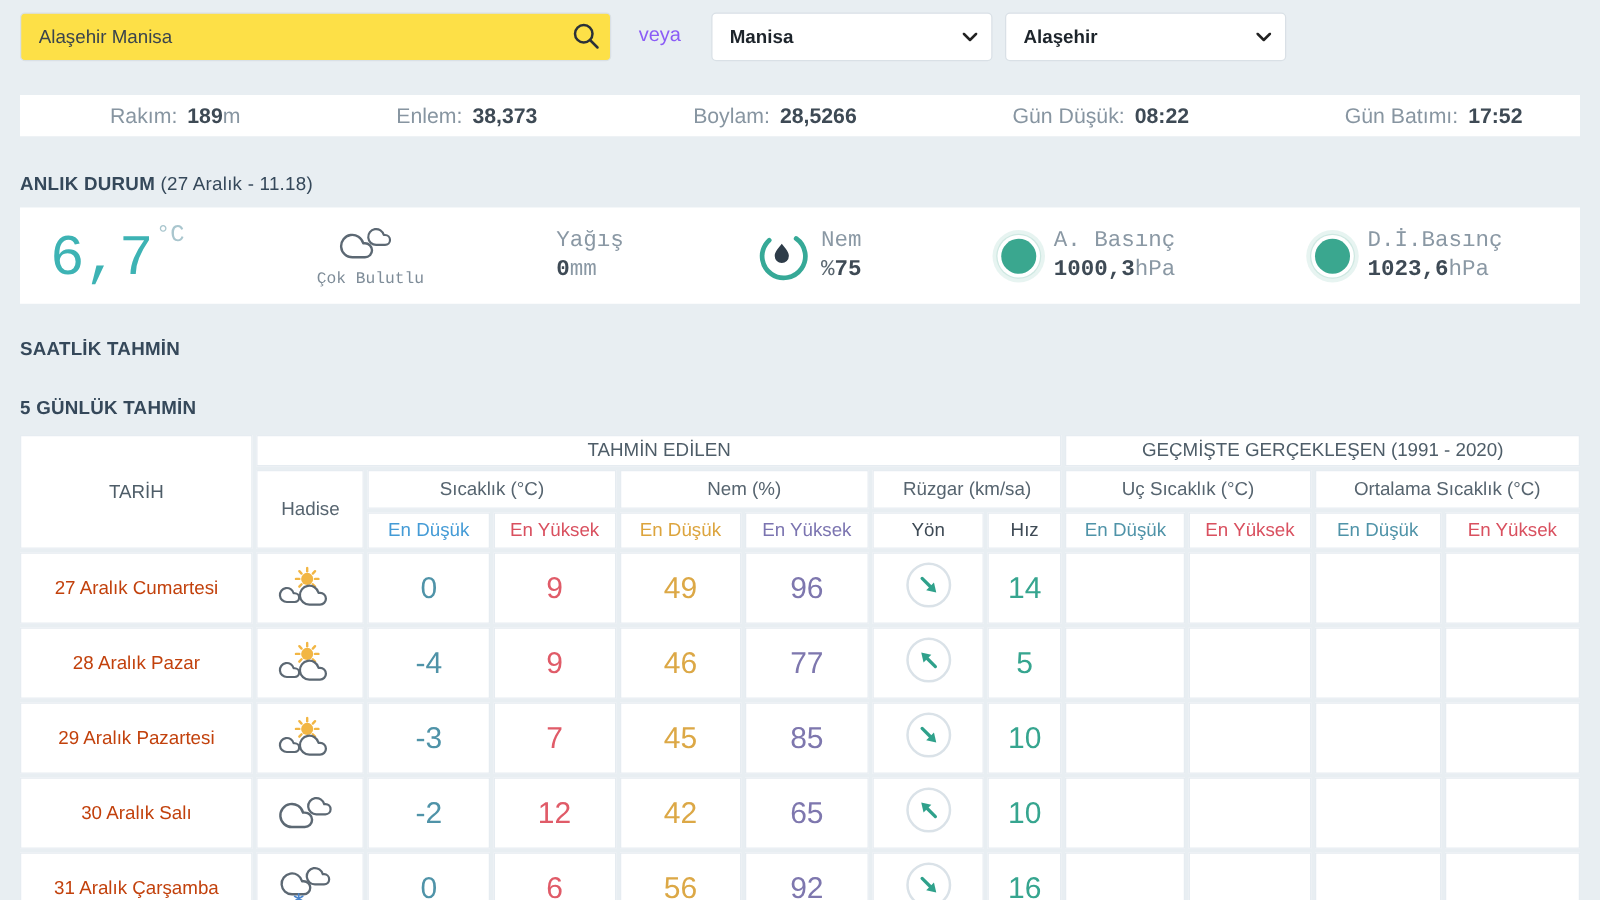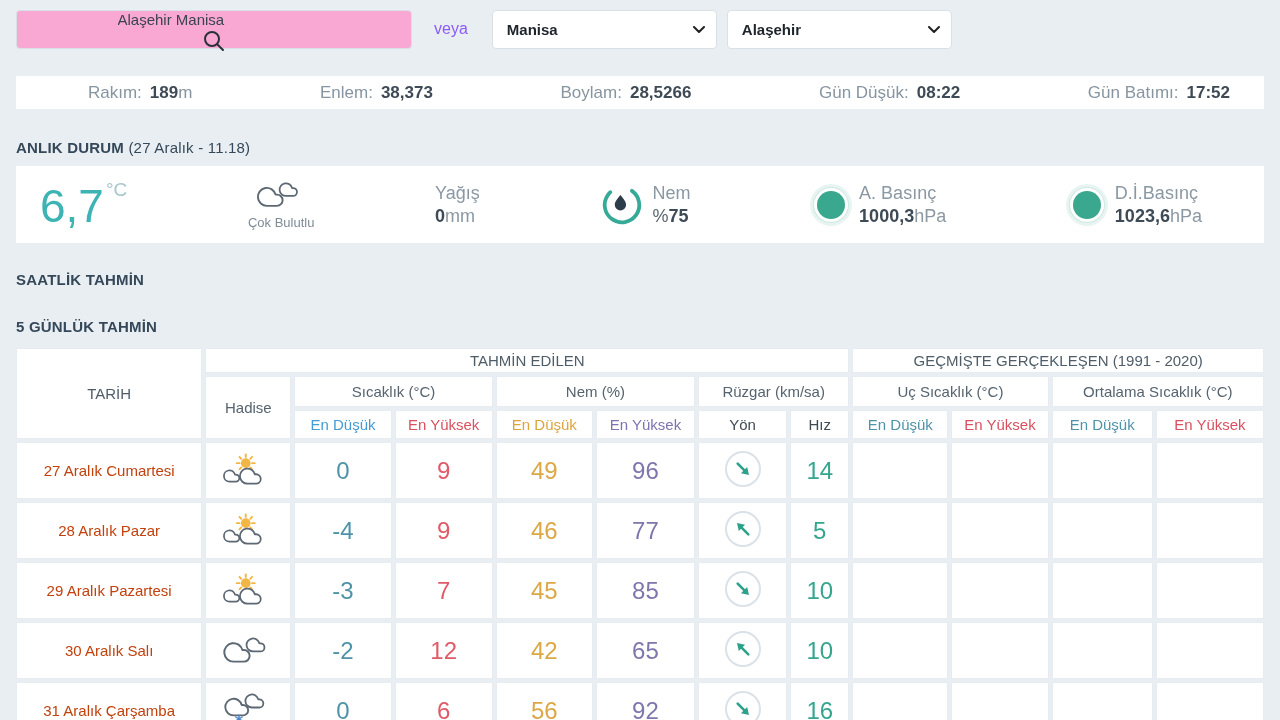--- a/index.html
+++ b/index.html
@@ -1,47 +1,47 @@
 <!DOCTYPE html>
 <html><head>
 <meta charset="utf-8">
 <style>
   * { box-sizing: border-box; }
   html,body { margin:0; padding:0; width:1280px; height:720px; overflow:hidden;
     background:#e8eef2; font-family:"Liberation Sans","DejaVu Sans",sans-serif; color:#3e4a55; }
 
   
   .topbar { display:flex; align-items:center; padding:8px 16px 0 16px; height:50px; }
-  .search-box { position:relative; width:396px; height:39px; background:#f9a8d4;
-    border:1px solid #d9e0e6; border-radius:4px; display:flex; align-items:center;flex-direction:column; }
+  .search-box { position:relative; width:473px; height:39px; background:#fde047;
+    border:1px solid #d9e0e6; border-radius:4px; display:flex; align-items:center; }
   .search-box input { flex:1; border:none; outline:none; background:transparent;
     font-family:inherit; font-size:15px; color:#3a444d; padding:0 8px 0 14px; }
   .search-btn { width:38px; height:100%; display:flex; align-items:center; justify-content:center;
     background:transparent; border:none; cursor:pointer; }
   .veya { color:#8b5cf6; font-size:16px; margin:0 24px 0 22px; }
   .dd-wrap { position:relative; width:225px; height:39px; margin-right:10px; }
   .dd-wrap select { width:100%; height:100%; appearance:none; -webkit-appearance:none;
     background:#fff; border:1px solid #d9e0e6; border-radius:4px; font-family:inherit;
     font-size:15px; font-weight:bold; color:#1d242b; padding:0 30px 0 14px; outline:none; }
   .dd-chevron { position:absolute; right:12px; top:16px; pointer-events:none; }
 
   
   .infobar { margin:26px 16px 0 16px; background:#fff; height:33px; display:flex;
-    align-items:center; justify-content:space-between; padding:0 34px 0 72px; }
+    align-items:center; justify-content:space-between; padding:0 46px 0 72px; }
   .info-item { font-size:17px; color:#8795a1; white-space:nowrap; }
   .info-item b { color:#3e4a55; margin-left:8px; font-weight:bold; }
   .info-item .sfx { color:#8795a1; font-weight:normal; }
 
   
   .sec-title { margin:30px 16px 0 16px; font-size:15px; font-weight:bold; color:#35485a; letter-spacing:.2px; }
   .sec-title .sub { font-weight:normal;text-align:right; }
 
   
   .panel { margin:10px 16px 0 16px; background:#fff; height:77px; display:flex;
-    align-items:center; padding:0 62px 0 24px; justify-content:space-between; }
+    align-items:center; padding:0 62px 0 24px; justify-content:space-between;font-family:Liberation Mono, monospace; }
   .temp-now { font-size:46px; color:#3db3b4; line-height:1; white-space:nowrap; }
   .temp-now .unit { font-size:19px; color:#a9c6ce; vertical-align:26px; margin-left:2px; }
   .cond { display:flex; flex-direction:column; align-items:center; }
   .cond-label { font-size:13px; color:#7e8c98; margin-top:3px; }
   .metric { display:flex; align-items:center; }
   .metric .txt { display:flex; flex-direction:column; line-height:1.25; }
   .m-label { font-size:18px; color:#8a98a4; }
   .m-value { font-size:18px; color:#3e4a55; font-weight:bold; }
   .m-value .sfx { color:#8a98a4; font-weight:normal; }
   .m-value .pfx { color:#5b6770; font-weight:normal; }

